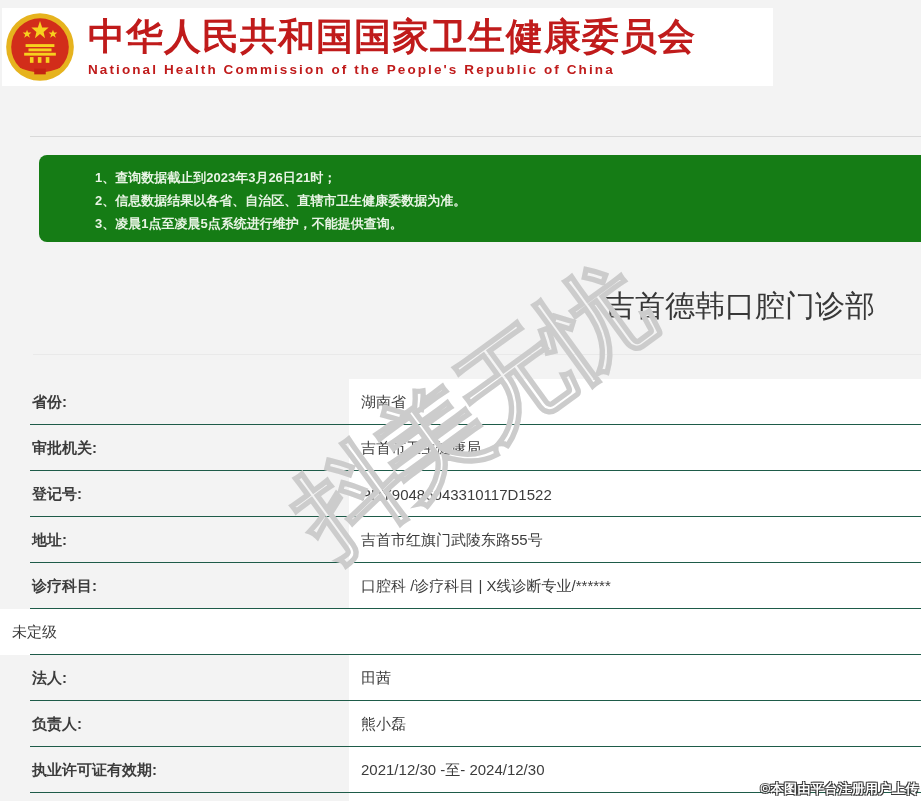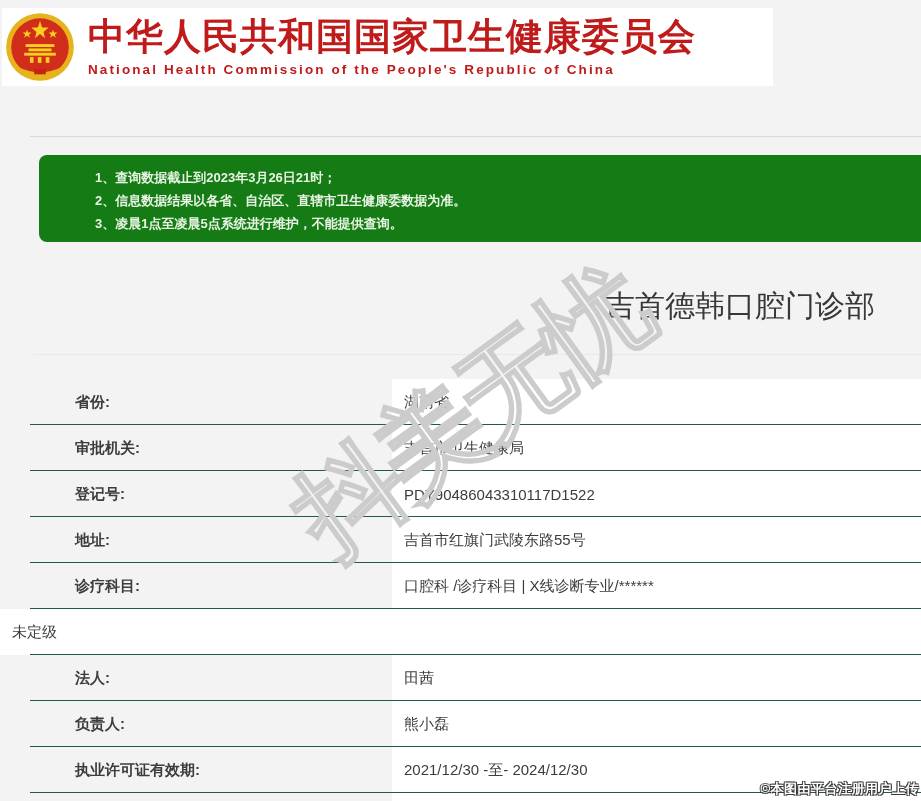--- a/index.html
+++ b/index.html
@@ -55,21 +55,21 @@
   .row { position:relative; height:46px; display:flex; }
   .row::after {
     content:""; position:absolute; left:30px; right:0; bottom:0; height:1px;
     background:#1e5b49;
   }
   .row.partial { height:8px; }
   .row.partial::after { display:none; }
   .cell-label {
     width:349px; box-sizing:border-box; padding-left:32px;
     display:flex; align-items:center;
-    font-size:15px; font-weight:bold; color:#3c3c3c;margin-left:43px;
+    font-size:15px; font-weight:bold; color:#3c3c3c;
   }
   .cell-value {
     flex:1; background:#ffffff; display:flex; align-items:center;
     padding-left:12px; font-size:15px; color:#3c3c3c; white-space:nowrap;
   }
 
   
   .watermark {
     position:absolute; left:210px; top:356px; width:520px; height:112px;
     text-align:center; font-size:106px; line-height:112px;

